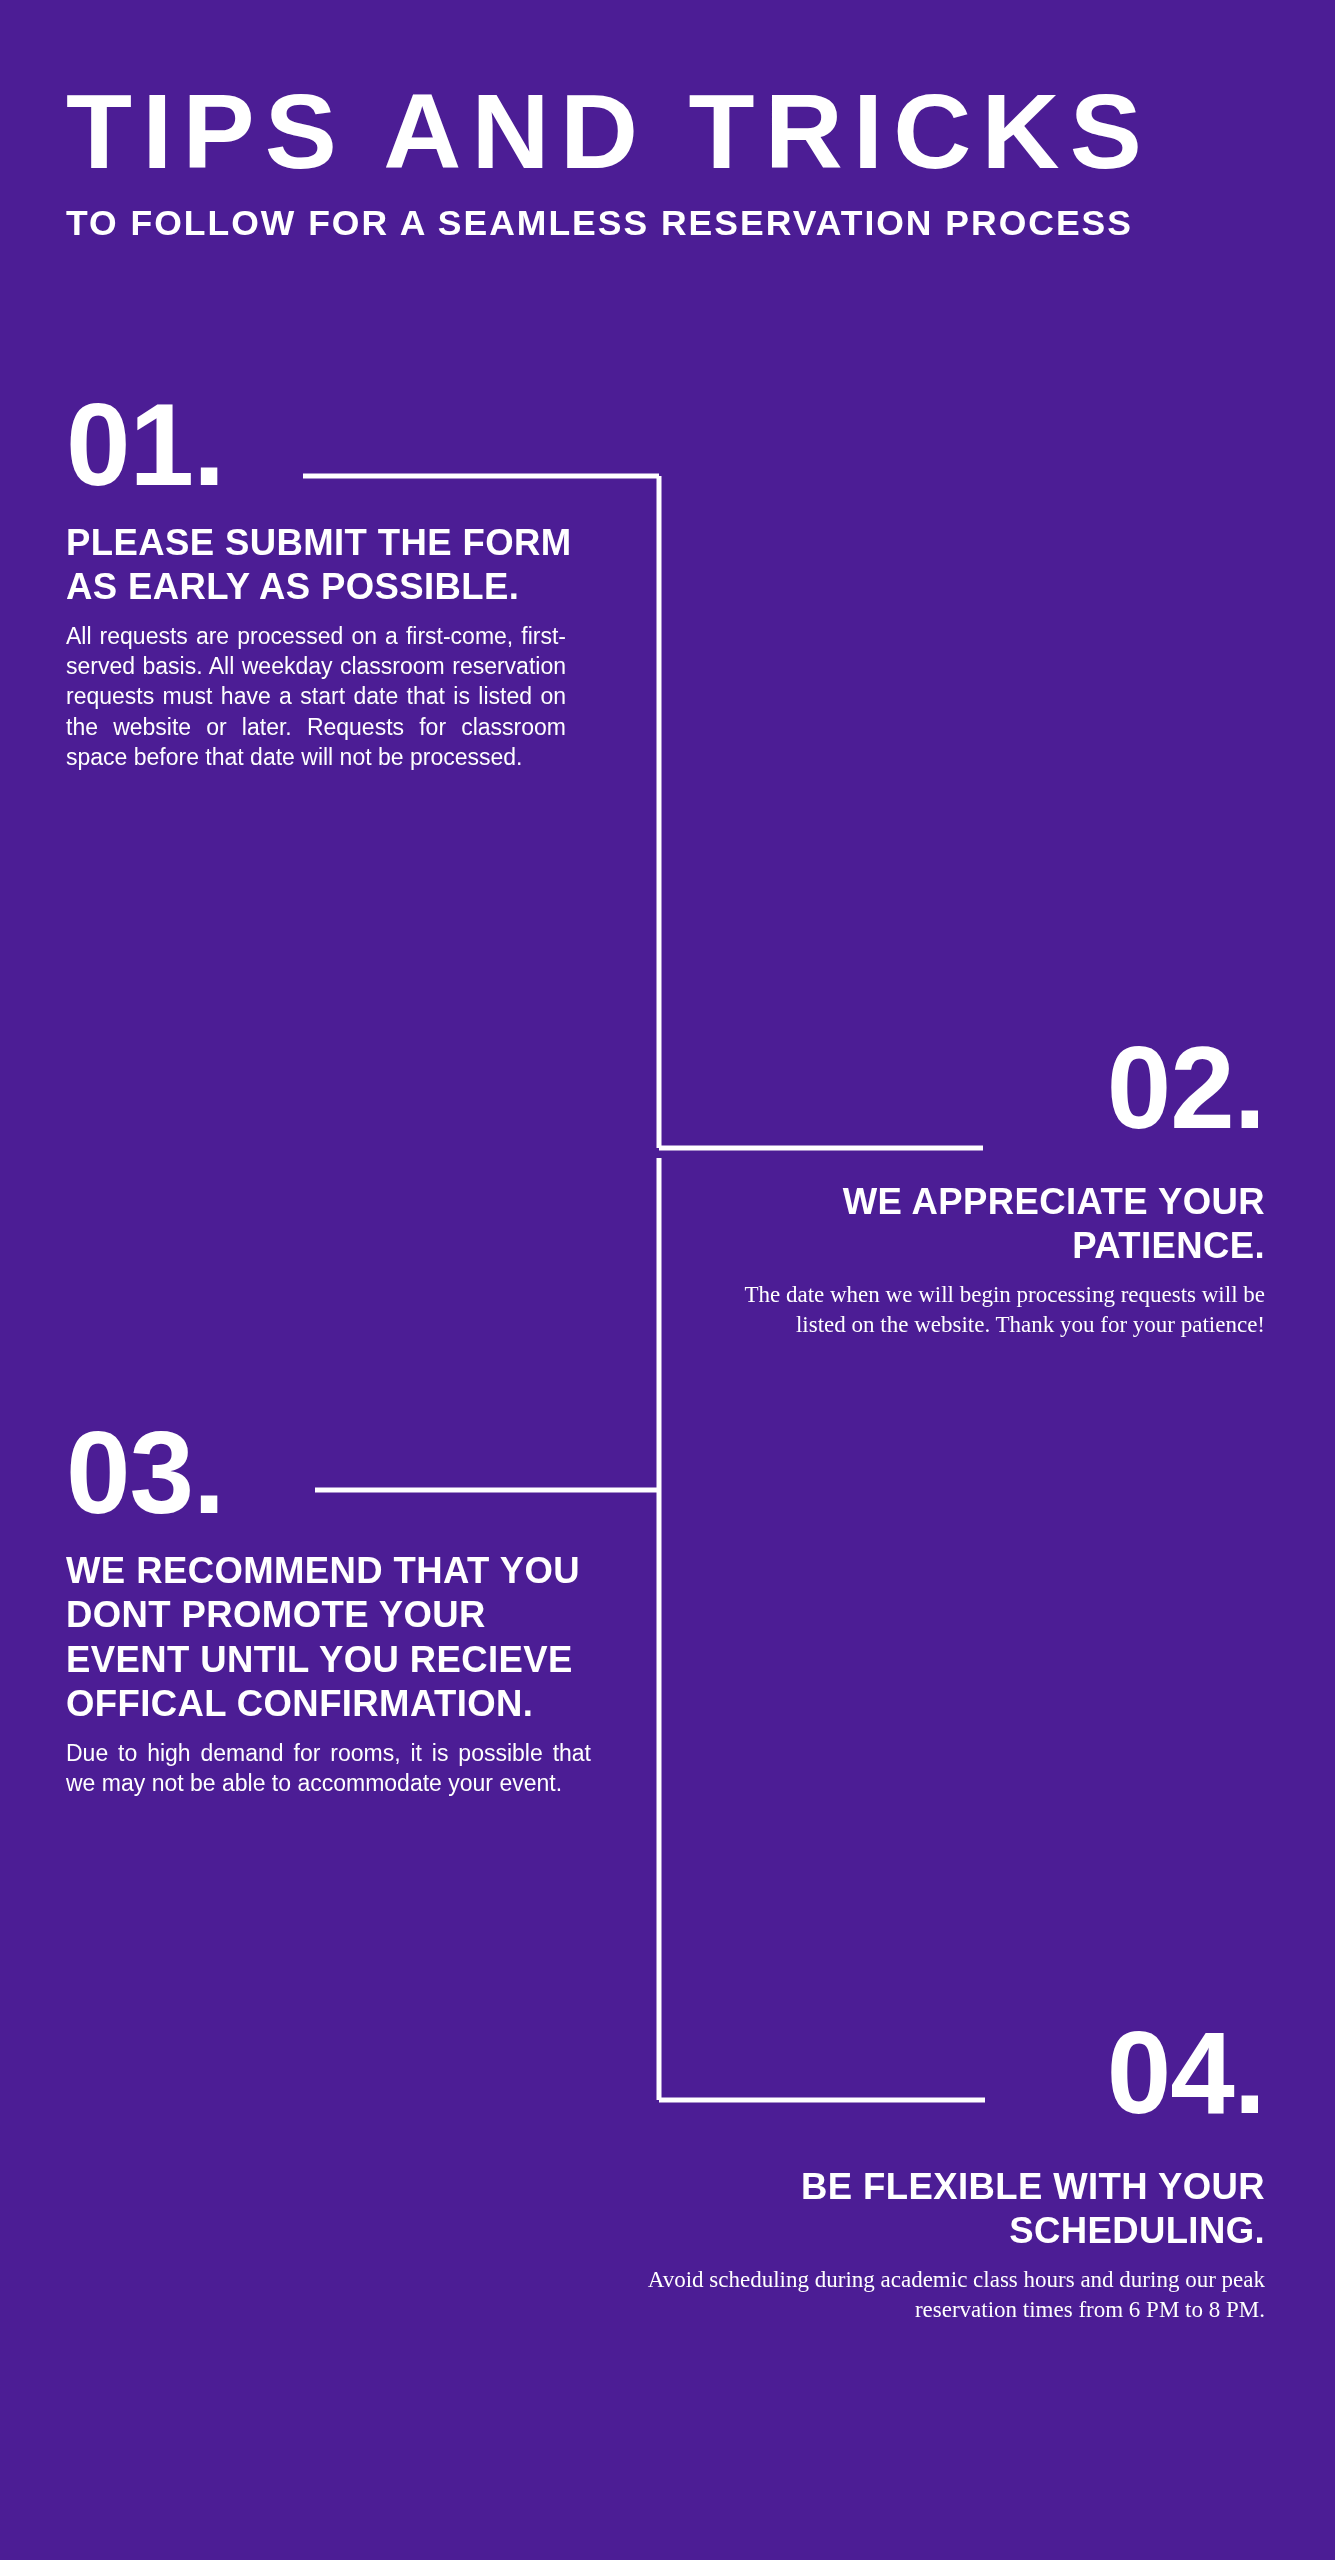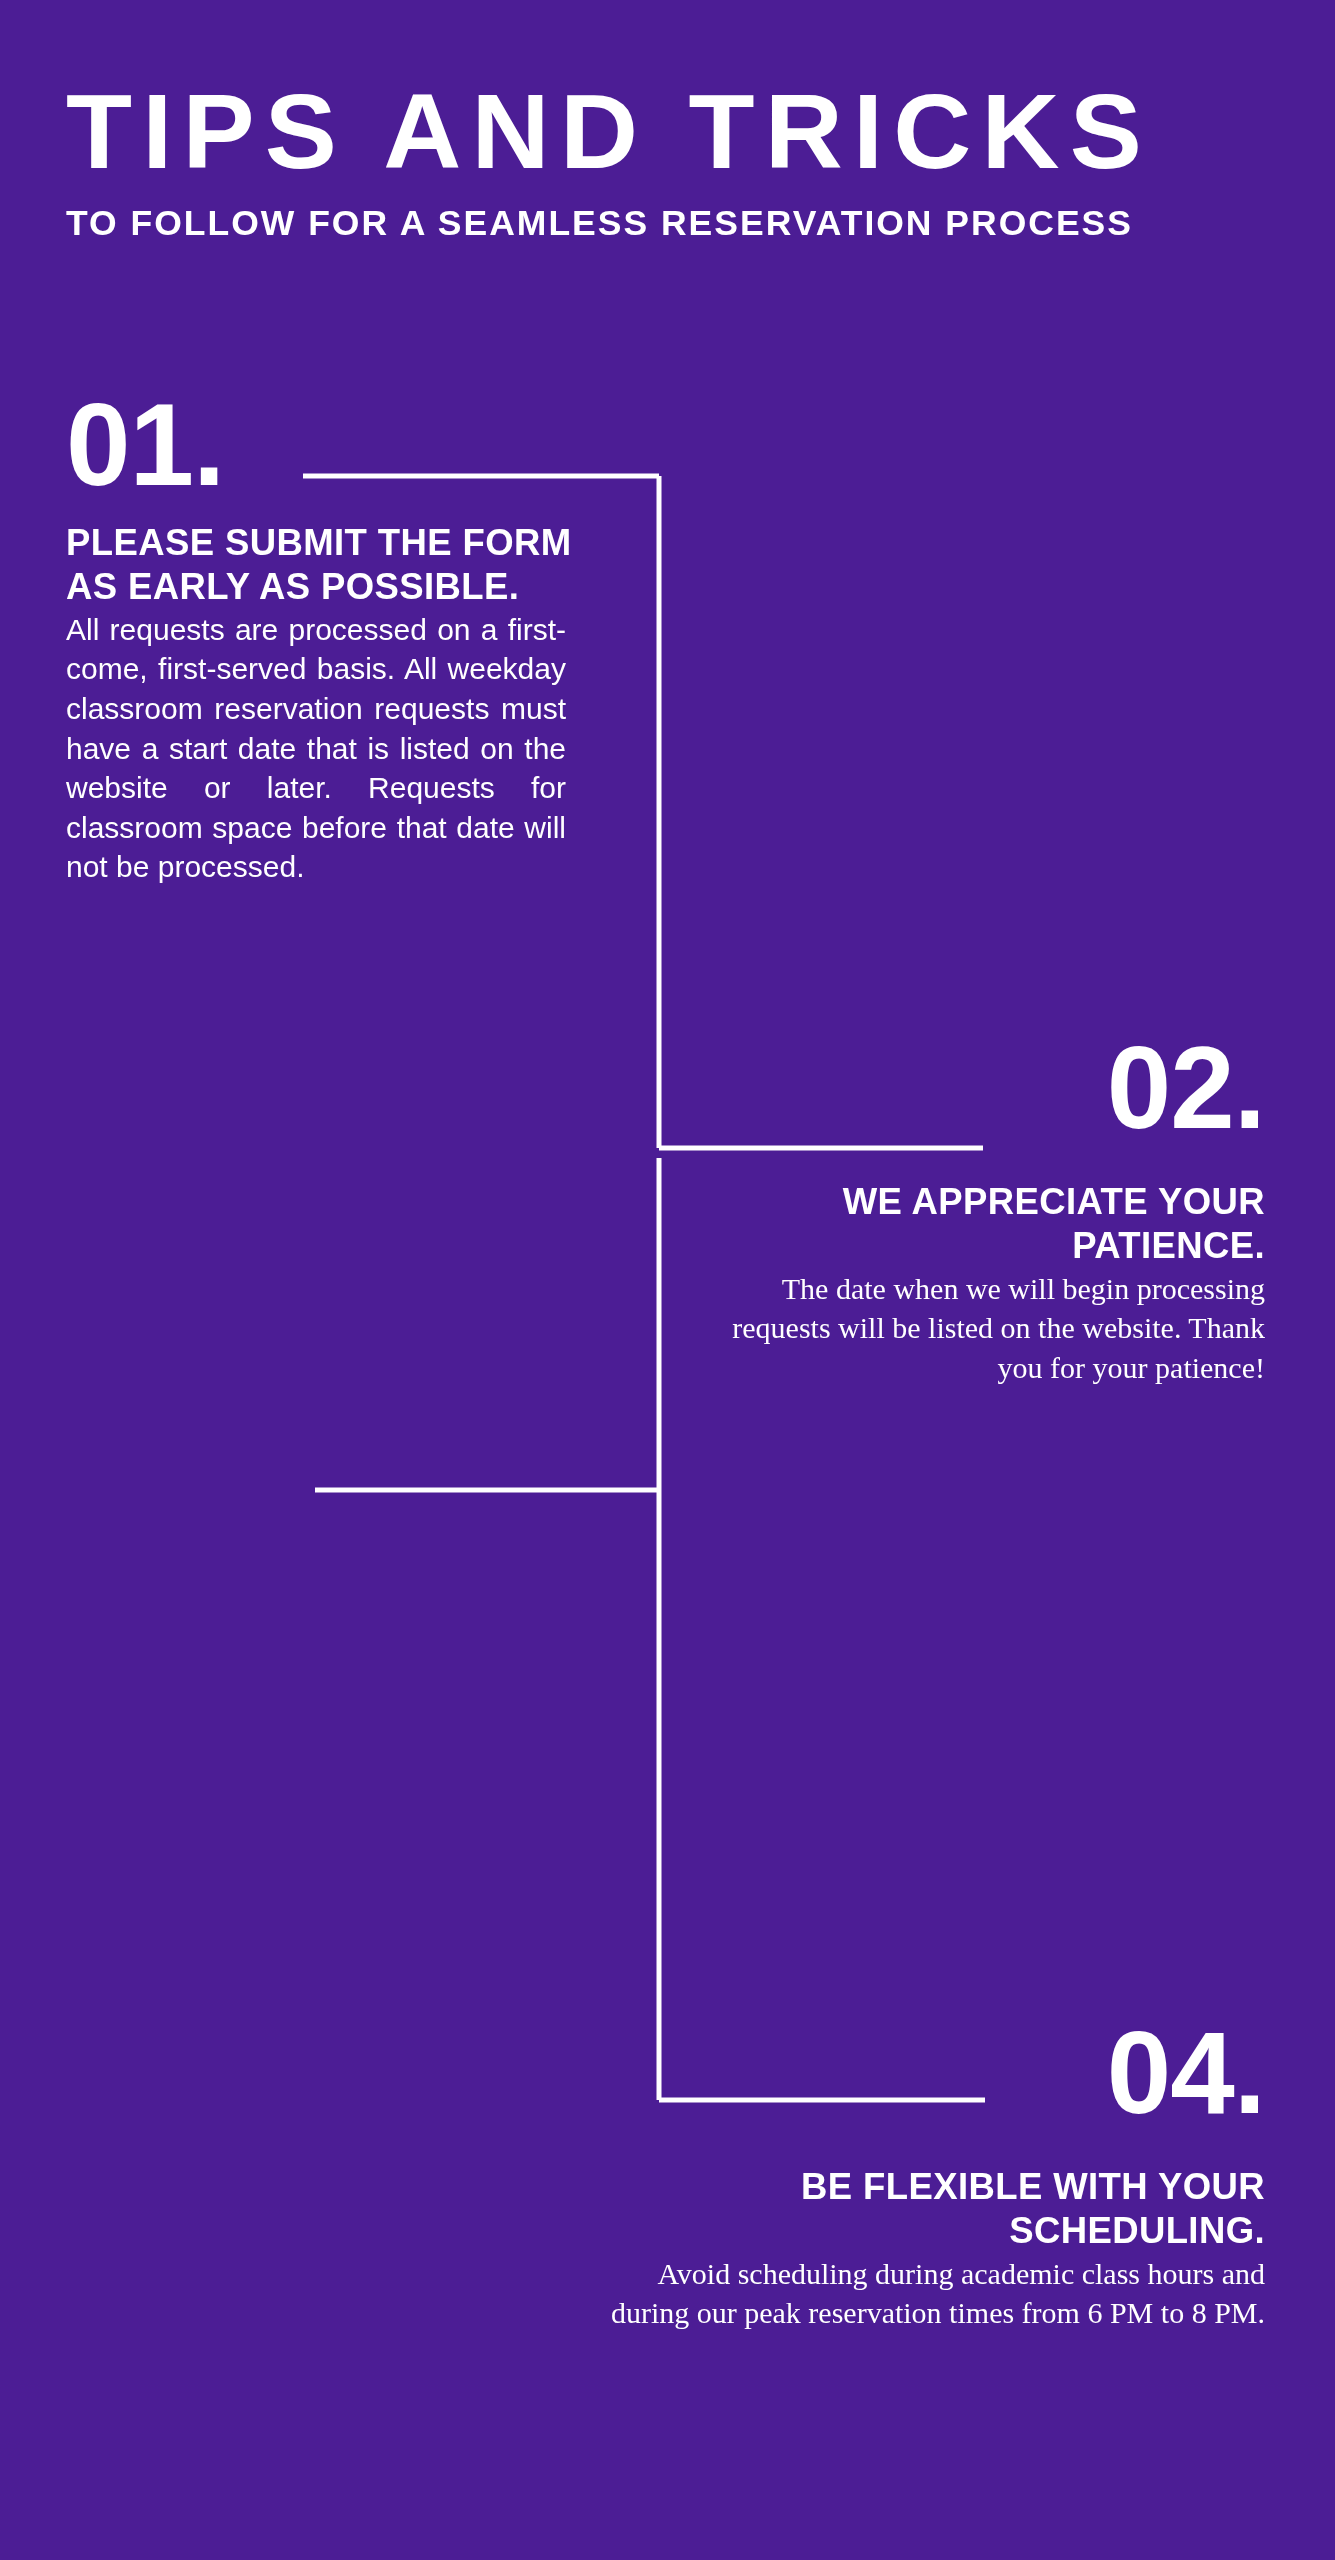--- a/index.html
+++ b/index.html
@@ -63,24 +63,24 @@
   .step-head {
     font-weight:700;
     font-size:36.5px;
     line-height:1.22;
     letter-spacing:0.4px;
     text-transform:uppercase;
   }
 
   .step-body {
     font-weight:400;
-    font-size:30px;
+    font-size:23px;
     line-height:1.32;
     text-align:justify;
-    margin-top:0;
+    margin-top:11px;
   }
 
   
   .step.left { text-align:left; }
   .step.left .step-head { margin-top:22px; }
 
   
   .step.right { text-align:right; }
   .step.right .step-head { margin-top:38px; }
   .step.right .step-body { text-align:right;font-family:Liberation Serif, serif; }
@@ -126,20 +126,25 @@
     <div class="step-head">PLEASE SUBMIT THE FORM AS EARLY AS POSSIBLE.</div>
     <div class="step-body">All requests are processed on a first-come, first-served basis. All weekday classroom reservation requests must have a start date that is listed on the website or later. Requests for classroom space before that date will not be processed.</div>
   </div>
 
   <div class="step right" id="step-02">
     <div class="step-num">02.</div>
     <div class="step-head">WE APPRECIATE YOUR PATIENCE.</div>
     <div class="step-body">The date when we will begin processing requests will be listed on the website. Thank you for your patience!</div>
   </div>
 
+  <div class="step left" id="step-03">
+    <div class="step-num">03.</div>
+    <div class="step-head">WE RECOMMEND THAT YOU DONT PROMOTE YOUR EVENT UNTIL YOU RECIEVE OFFICAL CONFIRMATION.</div>
+    <div class="step-body">Due to high demand for rooms, it is possible that we may not be able to accommodate your event.</div>
+  </div>
 
   <div class="step right" id="step-04">
     <div class="step-num">04.</div>
     <div class="step-head">BE FLEXIBLE WITH YOUR SCHEDULING.</div>
     <div class="step-body">Avoid scheduling during academic class hours and during our peak reservation times from 6 PM to 8 PM.</div>
   </div>
 
 </div>
 
 </body></html>

